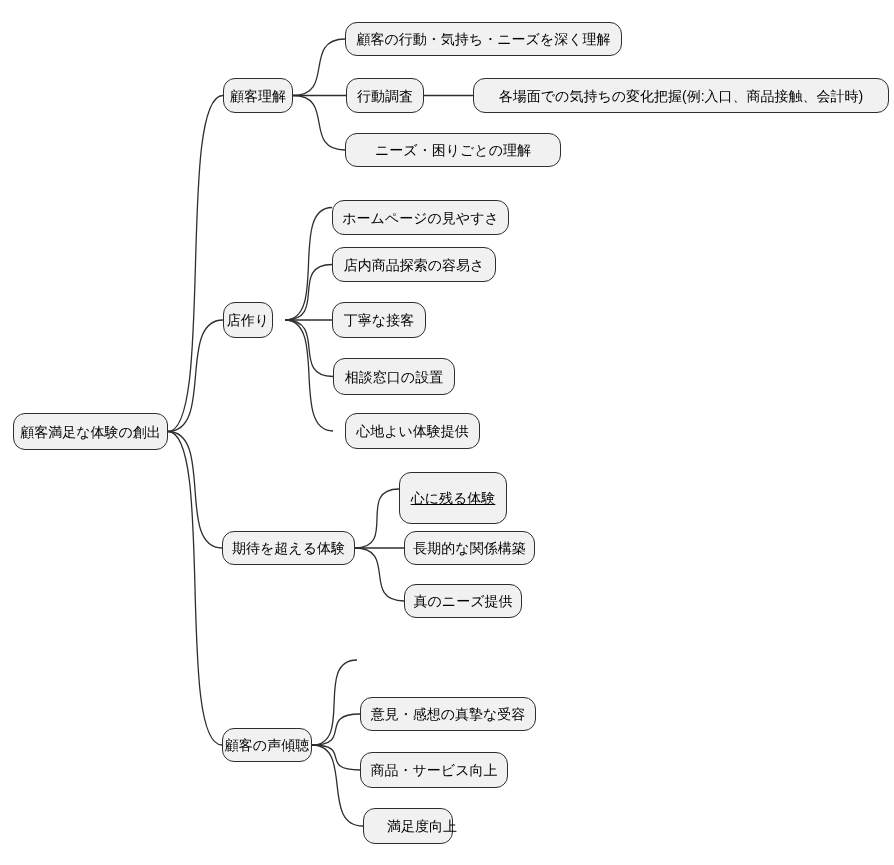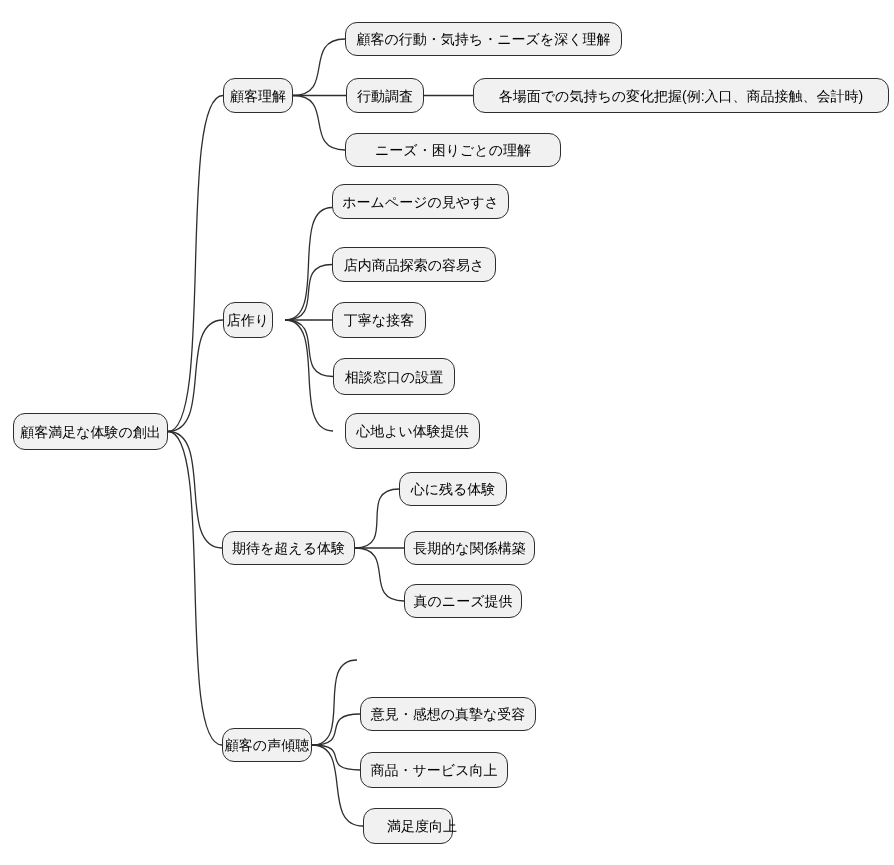--- a/index.html
+++ b/index.html
@@ -82,33 +82,33 @@
   <div class="node" style="left:345px; top:22px; width:277px; height:34px;">顧客の行動・気持ち・ニーズを深く理解</div>
 
   <div class="node" style="left:346px; top:78px; width:78px; height:35px;">行動調査</div>
 
   <div class="node" style="left:473px; top:78px; width:416px; height:35px;">各場面での気持ちの変化把握(例:入口、商品接触、会計時)</div>
 
   <div class="node" style="left:345px; top:133px; width:216px; height:34px;">ニーズ・困りごとの理解</div>
 
   <div class="node" style="left:223px; top:302px; width:50px; height:36px;text-align:right;">店作り</div>
 
-  <div class="node" style="left:332px; top:184px; width:177px; height:35px;">ホームページの見やすさ</div>
+  <div class="node" style="left:332px; top:200px; width:177px; height:35px;">ホームページの見やすさ</div>
 
   <div class="node" style="left:332px; top:247px; width:164px; height:35px;">店内商品探索の容易さ</div>
 
   <div class="node" style="left:332px; top:302px; width:94px; height:36px;">丁寧な接客</div>
 
   <div class="node" style="left:333px; top:358px; width:122px; height:37px;">相談窓口の設置</div>
 
   <div class="node" style="left:345px; top:413px; width:135px; height:36px;">心地よい体験提供</div>
 
   <div class="node" style="left:222px; top:531px; width:133px; height:34px;">期待を超える体験</div>
 
-  <div class="node" style="left:399px; top:472px; width:108px; height:34px;">心に残る体験</div>
+  <div class="node" style="left:399px; top:472px; width:108px; height:52px;text-decoration:underline;">心に残る体験</div>
 
   <div class="node" style="left:404px; top:531px; width:131px; height:34px;">長期的な関係構築</div>
 
   <div class="node" style="left:404px; top:584px; width:118px; height:34px;">真のニーズ提供</div>
 
   <div class="node" style="left:222px; top:728px; width:90px; height:34px;">顧客の声傾聴</div>
 
 
   <div class="node" style="left:360px; top:697px; width:176px; height:34px;">意見・感想の真摯な受容</div>
 

